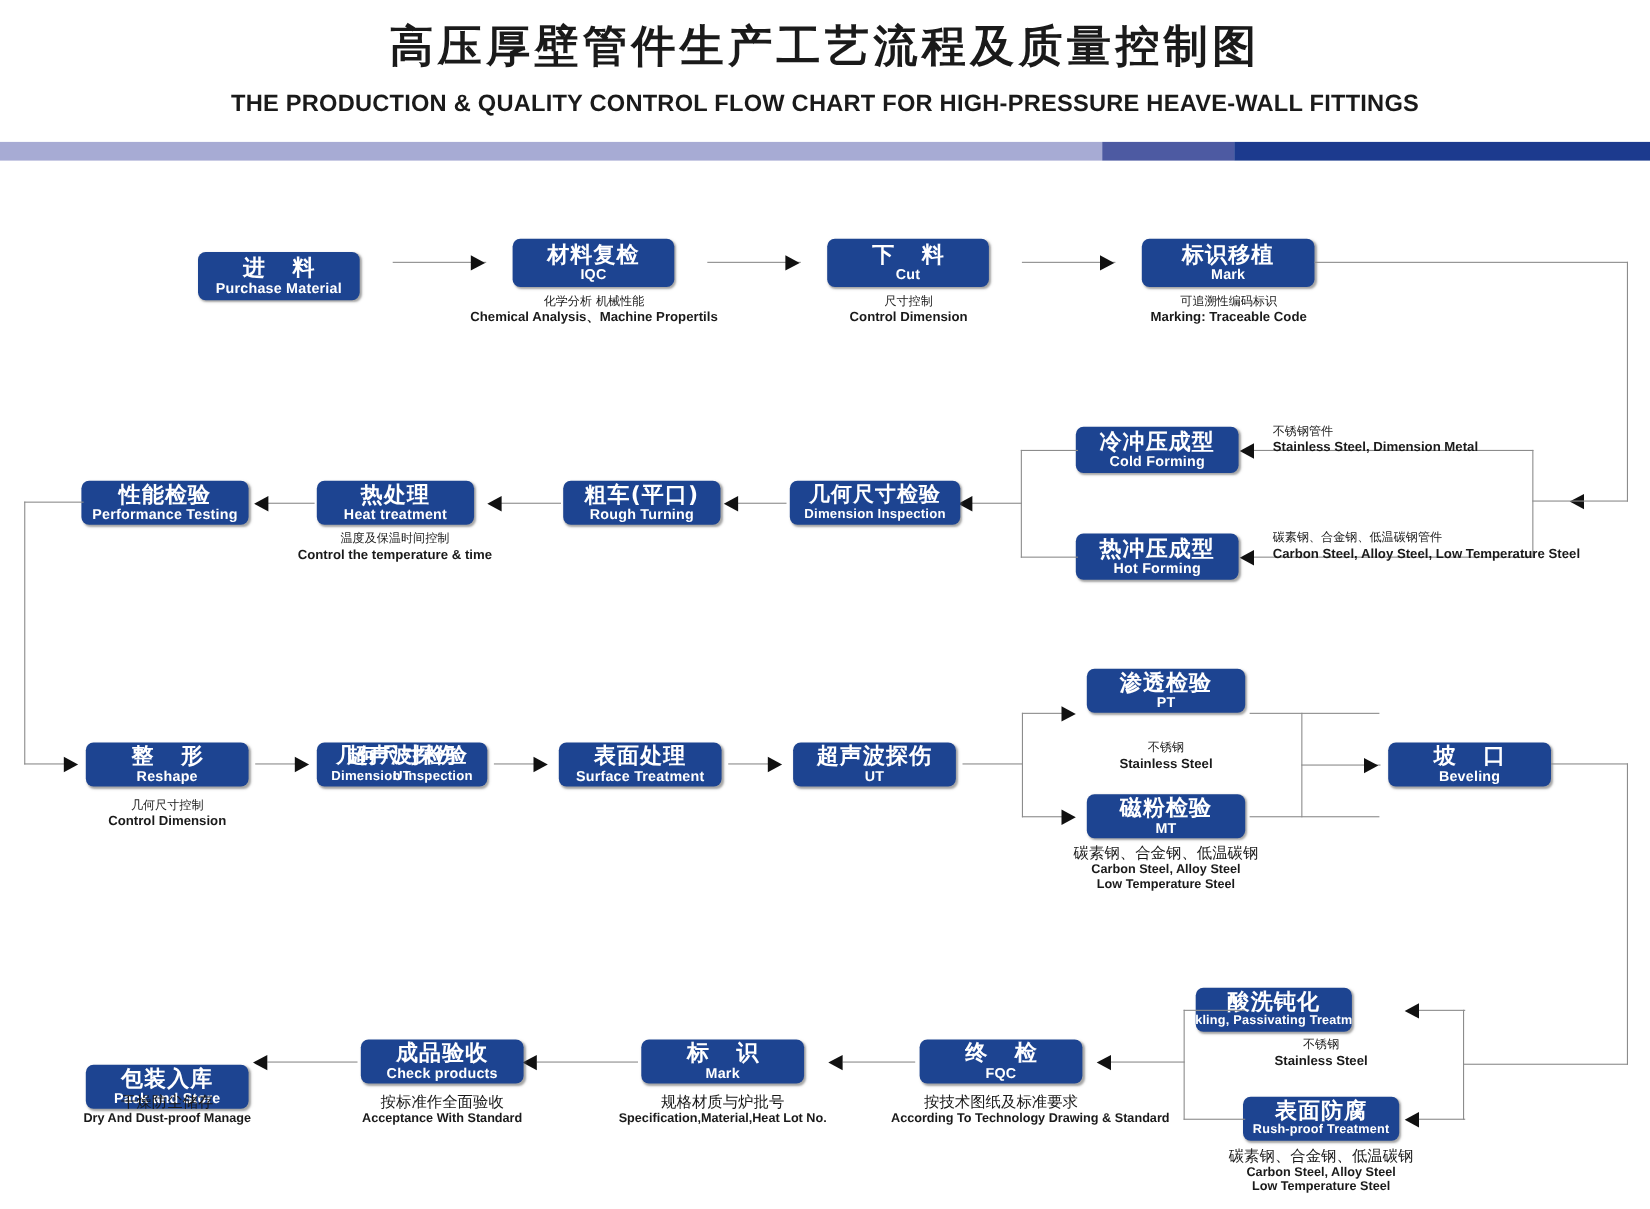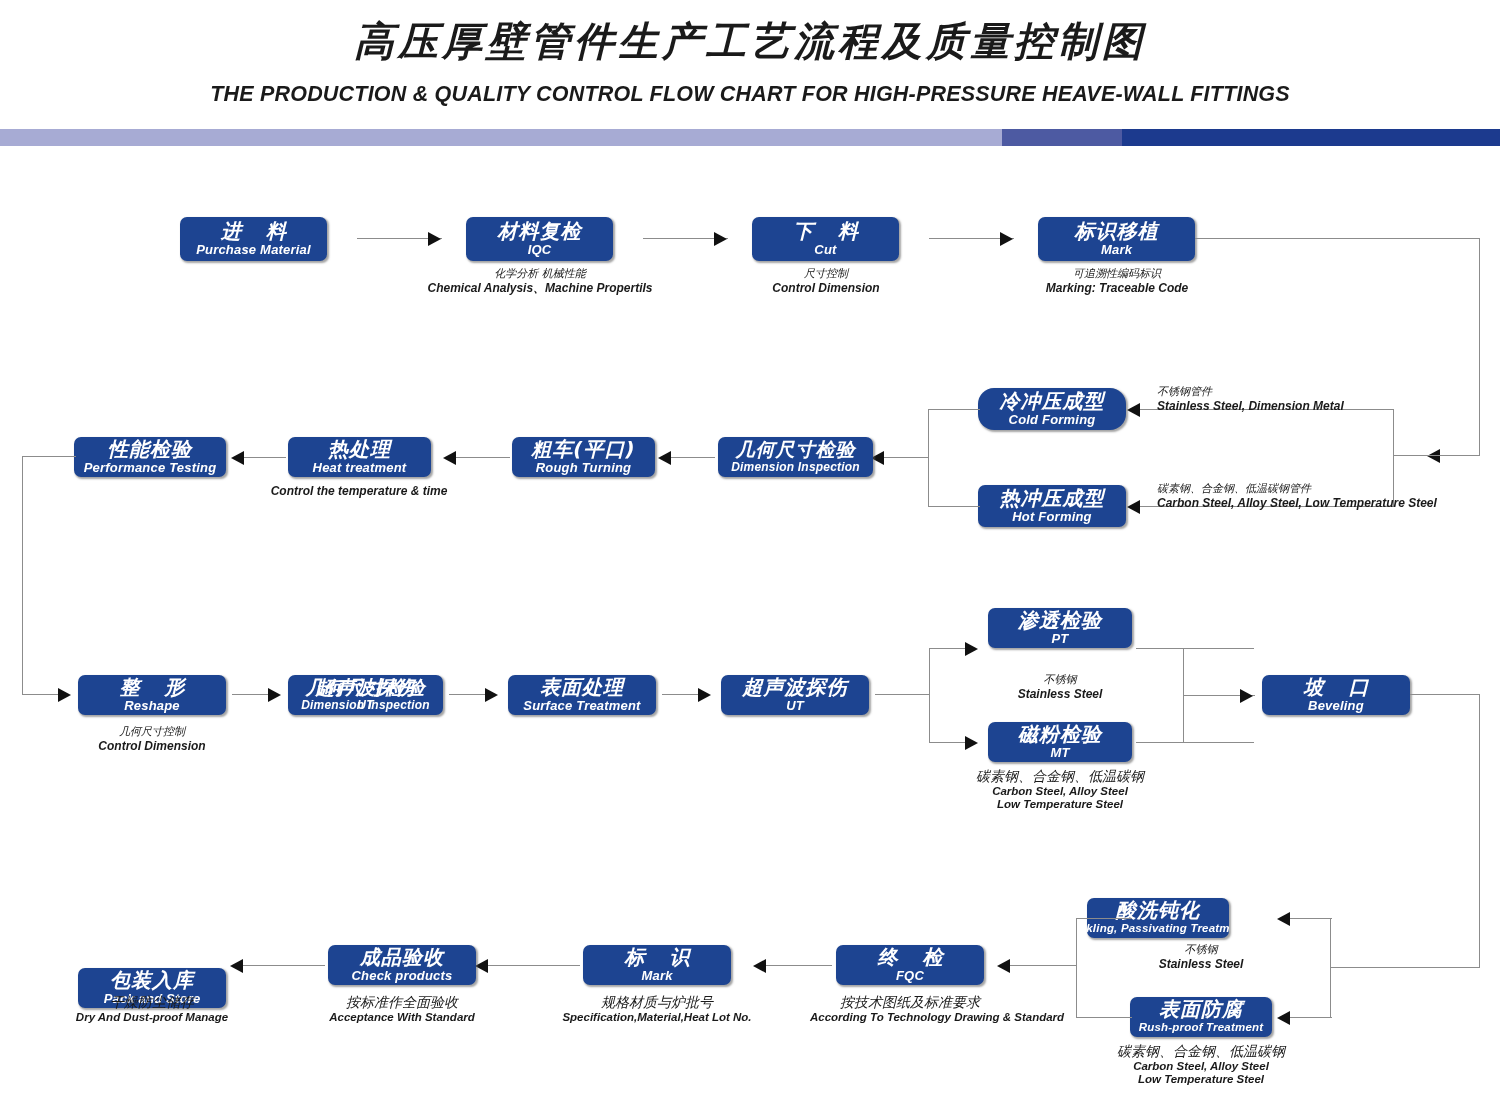--- a/index.html
+++ b/index.html
@@ -2,21 +2,21 @@
 <html><head>
 <meta charset="utf-8">
 <style>
   html,body{margin:0;padding:0;}
   body{
     width:1500px;height:1099px;
     background:#ffffff;
     font-family:"Liberation Sans","DejaVu Sans",sans-serif;
     overflow:hidden;
   }
-  #stage{position:relative;width:1500px;height:1099px;font-style:italic;}
+  #stage{position:relative;width:1500px;height:1099px;}
 
   
   .title-cn{
     position:absolute;left:0;top:14px;width:1500px;
     text-align:center;
     font-size:40px;font-weight:bold;letter-spacing:4px;
     color:#1a1a1a;
     font-family:"DejaVu Sans","Liberation Sans",sans-serif;
     white-space:nowrap;
   }
@@ -90,21 +90,21 @@
 <body>
 
 <div id="stage">
 
   <div class="title-cn">高压厚壁管件生产工艺流程及质量控制图</div>
   <div class="title-en">THE PRODUCTION &amp; QUALITY CONTROL FLOW CHART FOR HIGH-PRESSURE HEAVE-WALL  FITTINGS</div>
   <div class="bar bar-a"></div>
   <div class="bar bar-b"></div>
   <div class="bar bar-c"></div>
 
-  <div class="node sp" style="left:180px;top:217px;width:147px;height:44px;">
+  <div class="node sp" style="left:180px;top:229px;width:147px;height:44px;">
     <span class="cn">进  料</span>
     <span class="en">Purchase Material</span>
   </div>
 
   <div class="ln lnh" style="left:357px;top:238px;width:85px;"></div>
   <div class="arrow ar-r" style="left:428px;top:232px;"></div>
 
   <div class="node" style="left:466px;top:217px;width:147px;height:44px;">
     <span class="cn">材料复检</span>
     <span class="en">IQC</span>
@@ -143,21 +143,21 @@
   <div class="ln lnh" style="left:1440px;top:455px;width:40px;"></div>
   <div class="arrow ar-l" style="left:1427px;top:449px;"></div>
 
   <div class="ln lnv" style="left:1393px;top:409px;height:97px;"></div>
   <div class="ln lnh" style="left:1393px;top:455px;width:47px;"></div>
   <div class="ln lnh" style="left:1140px;top:409px;width:254px;"></div>
   <div class="arrow ar-l" style="left:1127px;top:403px;"></div>
   <div class="ln lnh" style="left:1140px;top:506px;width:254px;"></div>
   <div class="arrow ar-l" style="left:1127px;top:500px;"></div>
 
-  <div class="node" style="left:978px;top:388px;width:148px;height:42px;border-radius:16px;">
+  <div class="node" style="left:978px;top:388px;width:148px;height:42px;">
     <span class="cn">冷冲压成型</span>
     <span class="en">Cold Forming</span>
   </div>
   <div class="cap" style="left:1157px;top:386px;text-align:left;width:340px;">
     <span class="c1" style="text-align:left;">不锈钢管件</span>
     <span class="c2" style="text-align:left;">Stainless Steel, Dimension Metal</span>
   </div>
 
   <div class="node" style="left:978px;top:485px;width:148px;height:42px;">
     <span class="cn">热冲压成型</span>
@@ -188,20 +188,21 @@
   </div>
 
   <div class="ln lnh" style="left:452px;top:457px;width:58px;"></div>
   <div class="arrow ar-l" style="left:443px;top:451px;"></div>
 
   <div class="node" style="left:288px;top:437px;width:143px;height:40px;">
     <span class="cn">热处理</span>
     <span class="en">Heat treatment</span>
   </div>
   <div class="cap" style="left:159px;top:484px;width:400px;">
+    <span class="c1">温度及保温时间控制</span>
     <span class="c2">Control the  temperature  &amp;  time</span>
   </div>
 
   <div class="ln lnh" style="left:240px;top:457px;width:46px;"></div>
   <div class="arrow ar-l" style="left:231px;top:451px;"></div>
 
   <div class="node" style="left:74px;top:437px;width:152px;height:40px;">
     <span class="cn">性能检验</span>
     <span class="en">Performance Testing</span>
   </div>

